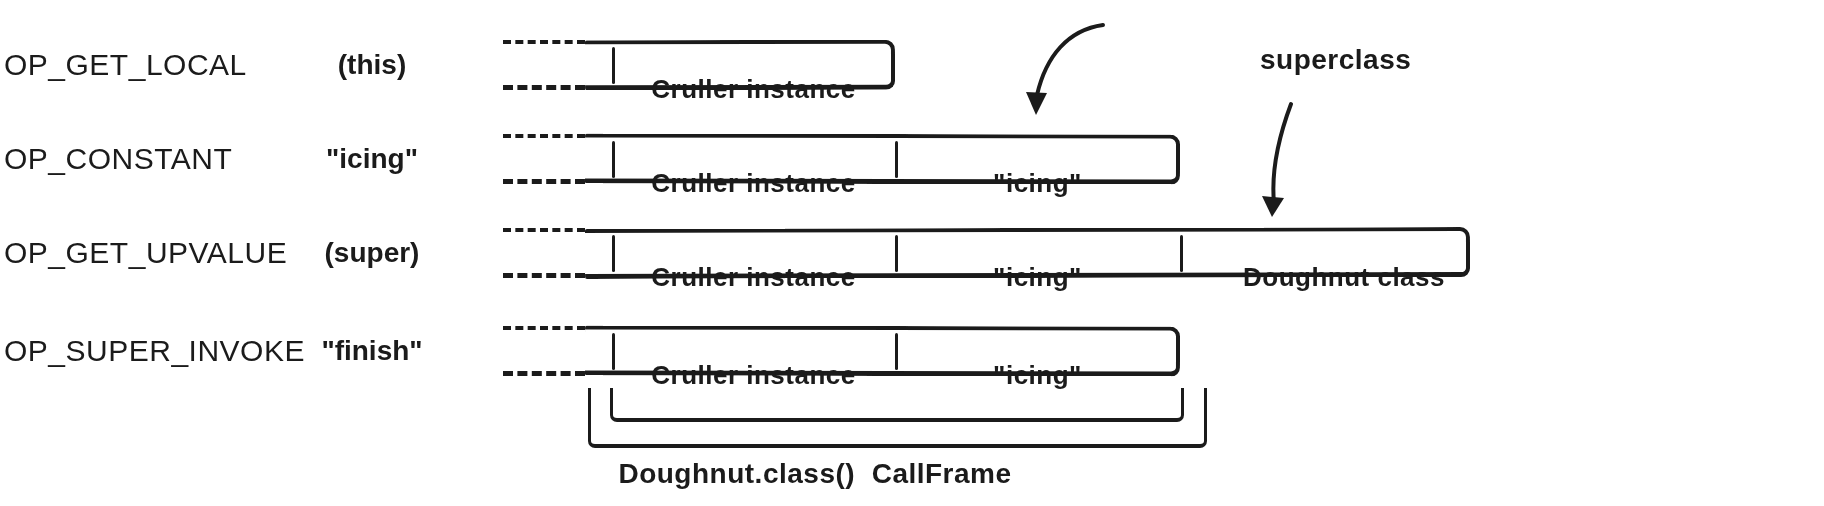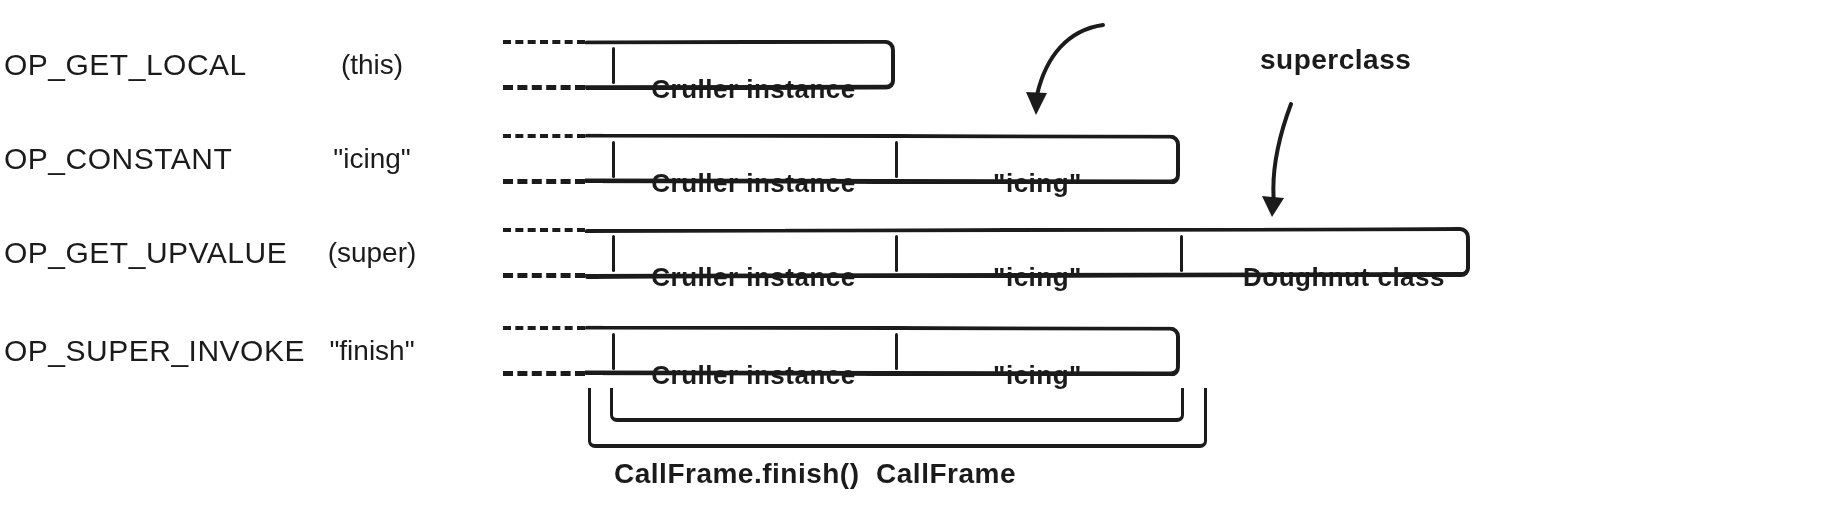--- a/index.html
+++ b/index.html
@@ -24,21 +24,21 @@
     letter-spacing: 0.5px;
     white-space: nowrap;
   }
   .operand {
     position: absolute;
     left: 296px;
     width: 152px;
     height: 50px;
     line-height: 50px;
     font-size: 28px;
-    font-weight: 400;
+    font-weight: 700;
     text-align: center;
     white-space: nowrap;
   }
   .dash-stub {
     position: absolute;
     left: 503px;
     width: 82px;
     height: 50px;
     box-sizing: border-box;
     border-top: 4px dashed #1b1b1b;
@@ -161,15 +161,15 @@
     </g>
     <g fill="#1b1b1b" stroke="none">
       <polygon points="1036,115 1026,92 1047,93"></polygon>
       <polygon points="1272,217 1262,196 1284,198"></polygon>
     </g>
   </svg>
 
   <div id="bracket-inner" class="bracket"></div>
   <div id="bracket-outer" class="bracket"></div>
 
-  <div id="callframe-label">CallFrame.finish()  CallFrame</div>
+  <div id="callframe-label">Doughnut.class()  CallFrame</div>
 
 </div>
 
 </body></html>

